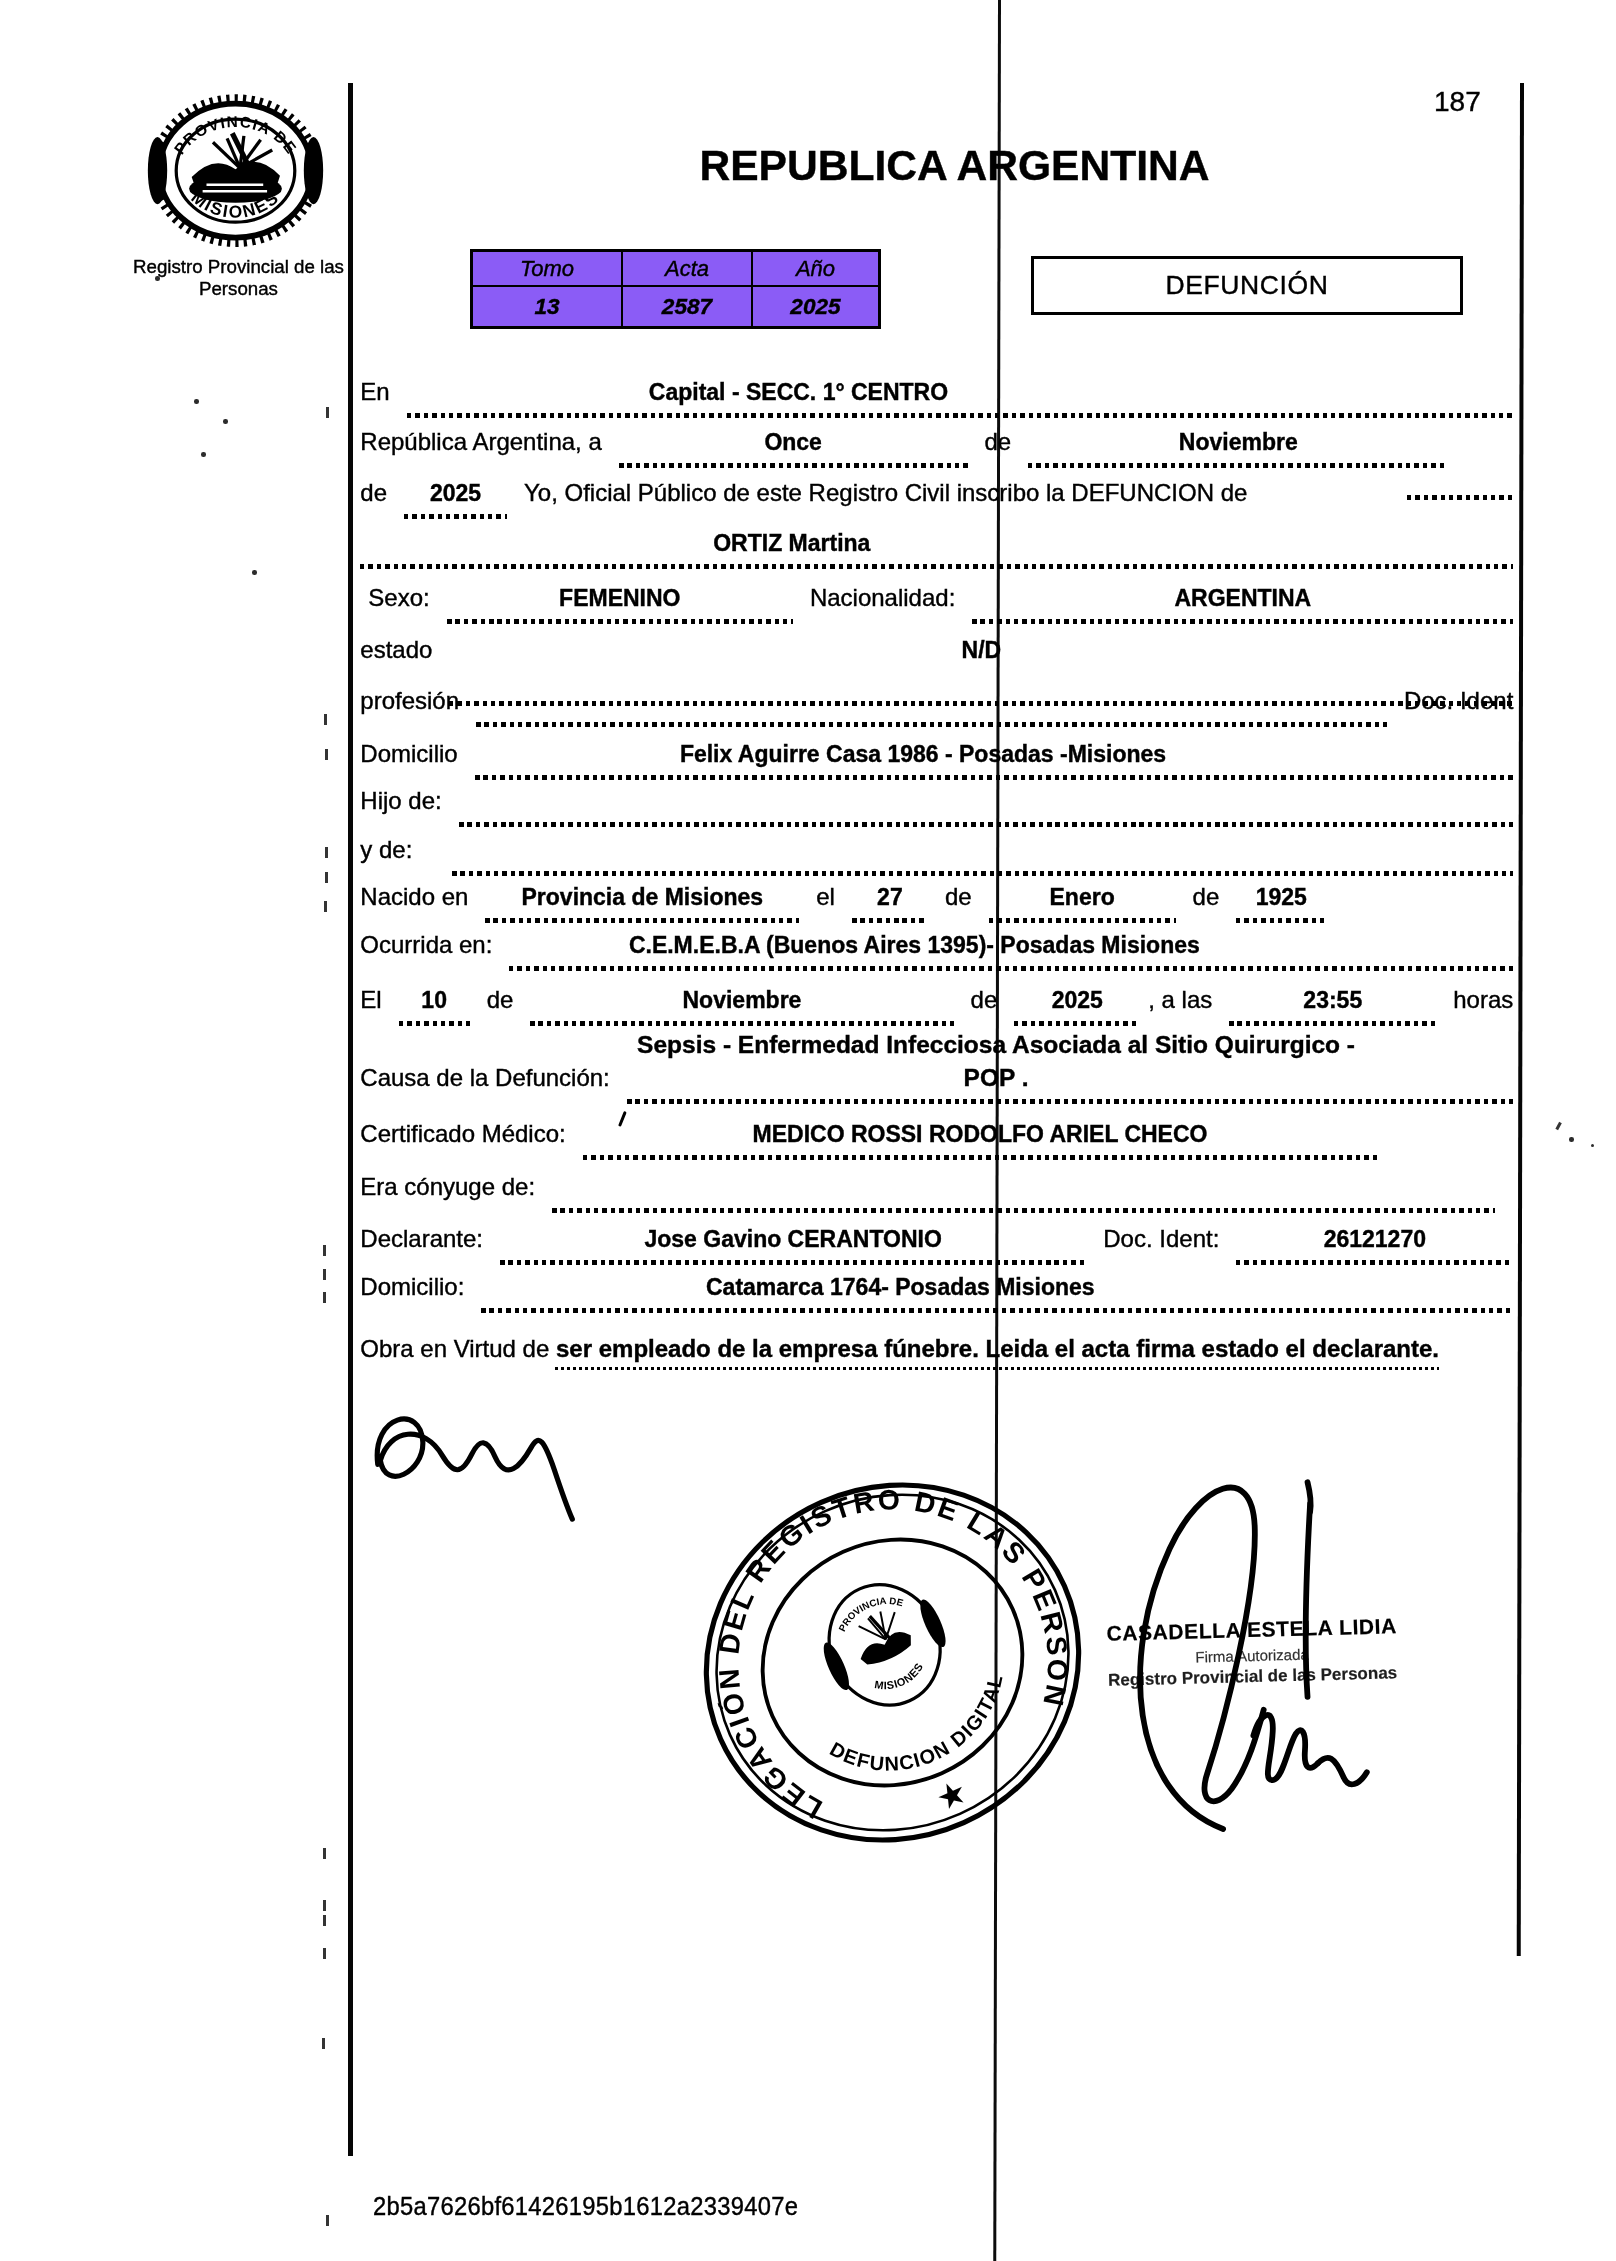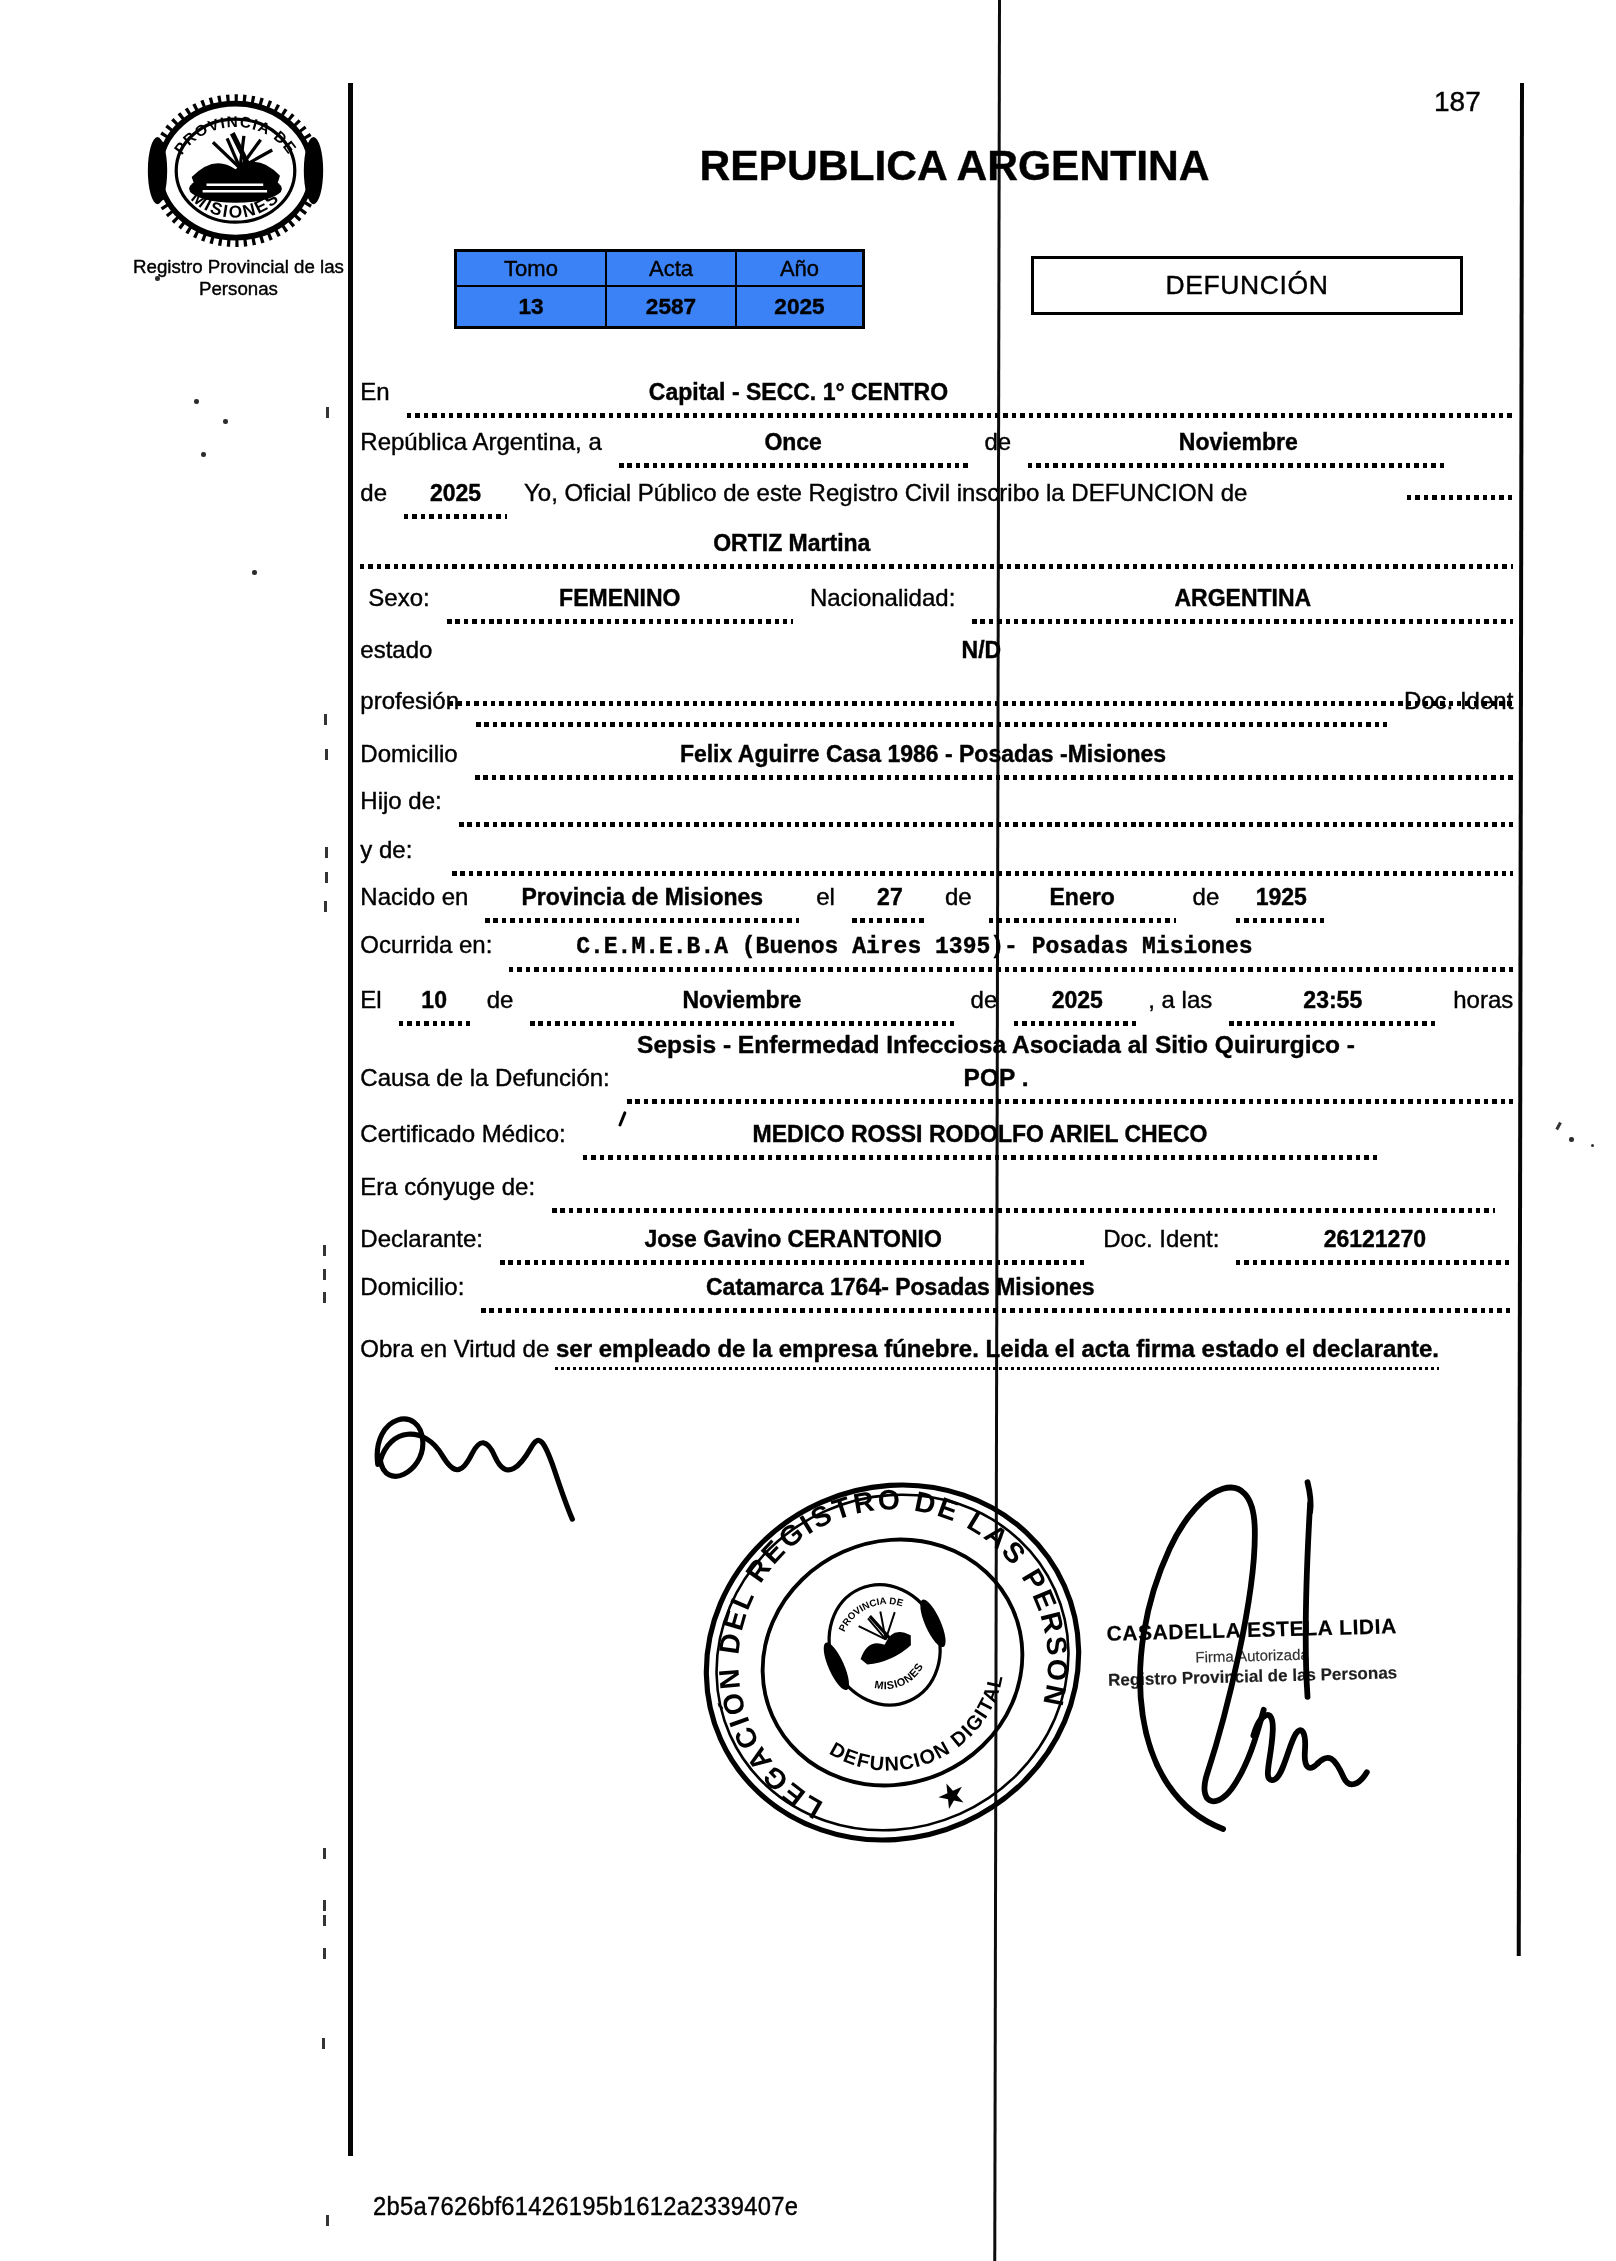--- a/index.html
+++ b/index.html
@@ -12,21 +12,21 @@
   .fold-line{position:absolute; left:998px; top:0; width:2.6px; height:2261px; background:#0c0c0c; transform:rotate(0.12deg); transform-origin:top;}
   .border-left{position:absolute; left:348px; top:83px; width:4.5px; height:2073px; background:#050505;}
   .border-right{position:absolute; left:1520px; top:83px; width:3.9px; height:1873px; background:#050505; transform:rotate(0.1deg); transform-origin:top;}
   .tick{position:absolute; width:3.2px; height:11px; background:#111; opacity:.85;}
   .speck{position:absolute; width:4.5px; height:4.5px; background:#151515; border-radius:50%; opacity:.9;}
   .pen-tick{position:absolute; width:3.2px; height:15.5px; background:#000; border-radius:1.9px; transform:rotate(22deg);}
   
   .page-number{position:absolute; left:1434px; top:86px; font-size:28px; font-weight:400;}
   .title{position:absolute; left:632px; top:141px; width:645px; text-align:center; font-size:43px; font-weight:700; letter-spacing:0px; transform:scaleX(0.99); white-space:nowrap;}
   .org-name{position:absolute; left:132px; top:256px; width:213px; text-align:center; font-size:18.7px; line-height:1.2;}
-  .rec-table{position:absolute; left:454px; top:249px; border:3.2px solid #000; display:grid; grid-template-columns:150px 130px 125px; grid-template-rows:35px 39px; background:#3b82f6;}
+  .rec-table{position:absolute; left:470px; top:249px; border:3.2px solid #000; display:grid; grid-template-columns:150px 130px 125px; grid-template-rows:35px 39px; background:#8b5cf6;font-style:italic;}
   .rec-table .cell{display:flex; align-items:center; justify-content:center; font-size:22px; border-right:2.6px solid #000; border-bottom:2.6px solid #000;}
   .rec-table .cell:nth-child(3n){border-right:none;}
   .rec-table .cell:nth-child(n+4){border-bottom:none; font-weight:700; font-size:22.6px;}
   .doc-type-box{position:absolute; left:1031px; top:256px; width:426px; height:53px; border:3.2px solid #000; display:flex; align-items:center; justify-content:center; font-size:26.5px; letter-spacing:0.6px;}
   
   .form{position:absolute; left:350px; top:0; width:1171px;}
   .row{position:absolute; left:10.3px; right:7.7px; display:flex; align-items:baseline; column-gap:17px;}
   .lab{font-size:24px; font-weight:400; white-space:nowrap; flex:0 0 auto;}
   .val{font-size:23px; font-weight:700; white-space:nowrap;}
   .field{display:inline-flex; flex-direction:column; vertical-align:baseline;}
@@ -213,21 +213,21 @@
       <span class="lab">de</span>
       <span class="field" style="width:90px; margin-right:187px;">
         <span class="val">1925</span>
         <span class="dots"></span>
       </span>
     </div>
 
     <div class="row" style="top:931px;">
       <span class="lab">Ocurrida en:</span>
       <span class="field" style="flex:1;">
-        <span class="val" style="padding-right:194px;font-family:Liberation Mono, monospace;">C.E.M.E.B.A (Buenos Aires 1395)- Posadas Misiones</span>
+        <span class="val" style="padding-right:194px;">C.E.M.E.B.A (Buenos Aires 1395)- Posadas Misiones</span>
         <span class="dots"></span>
       </span>
     </div>
 
     <div class="row" style="top:986px;">
       <span class="lab">El</span>
       <span class="field" style="width:71px;">
         <span class="val">10</span>
         <span class="dots"></span>
       </span>

